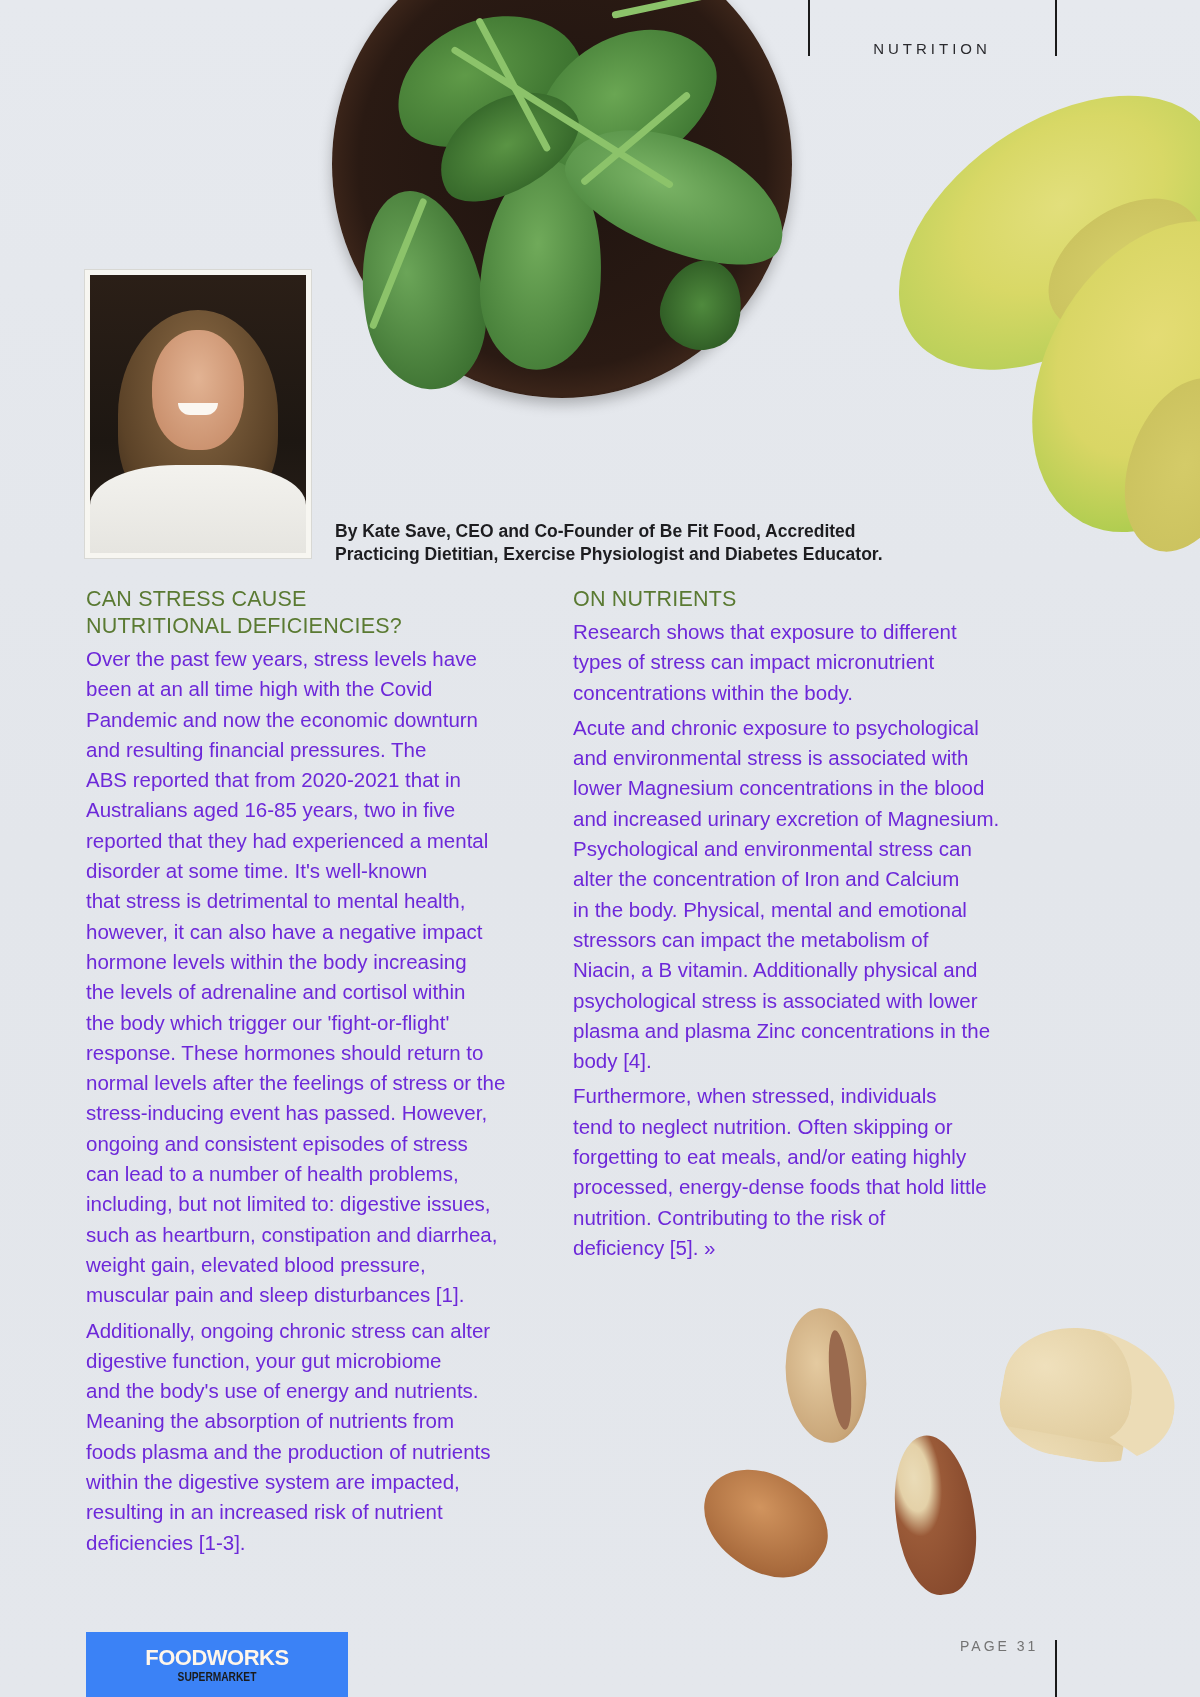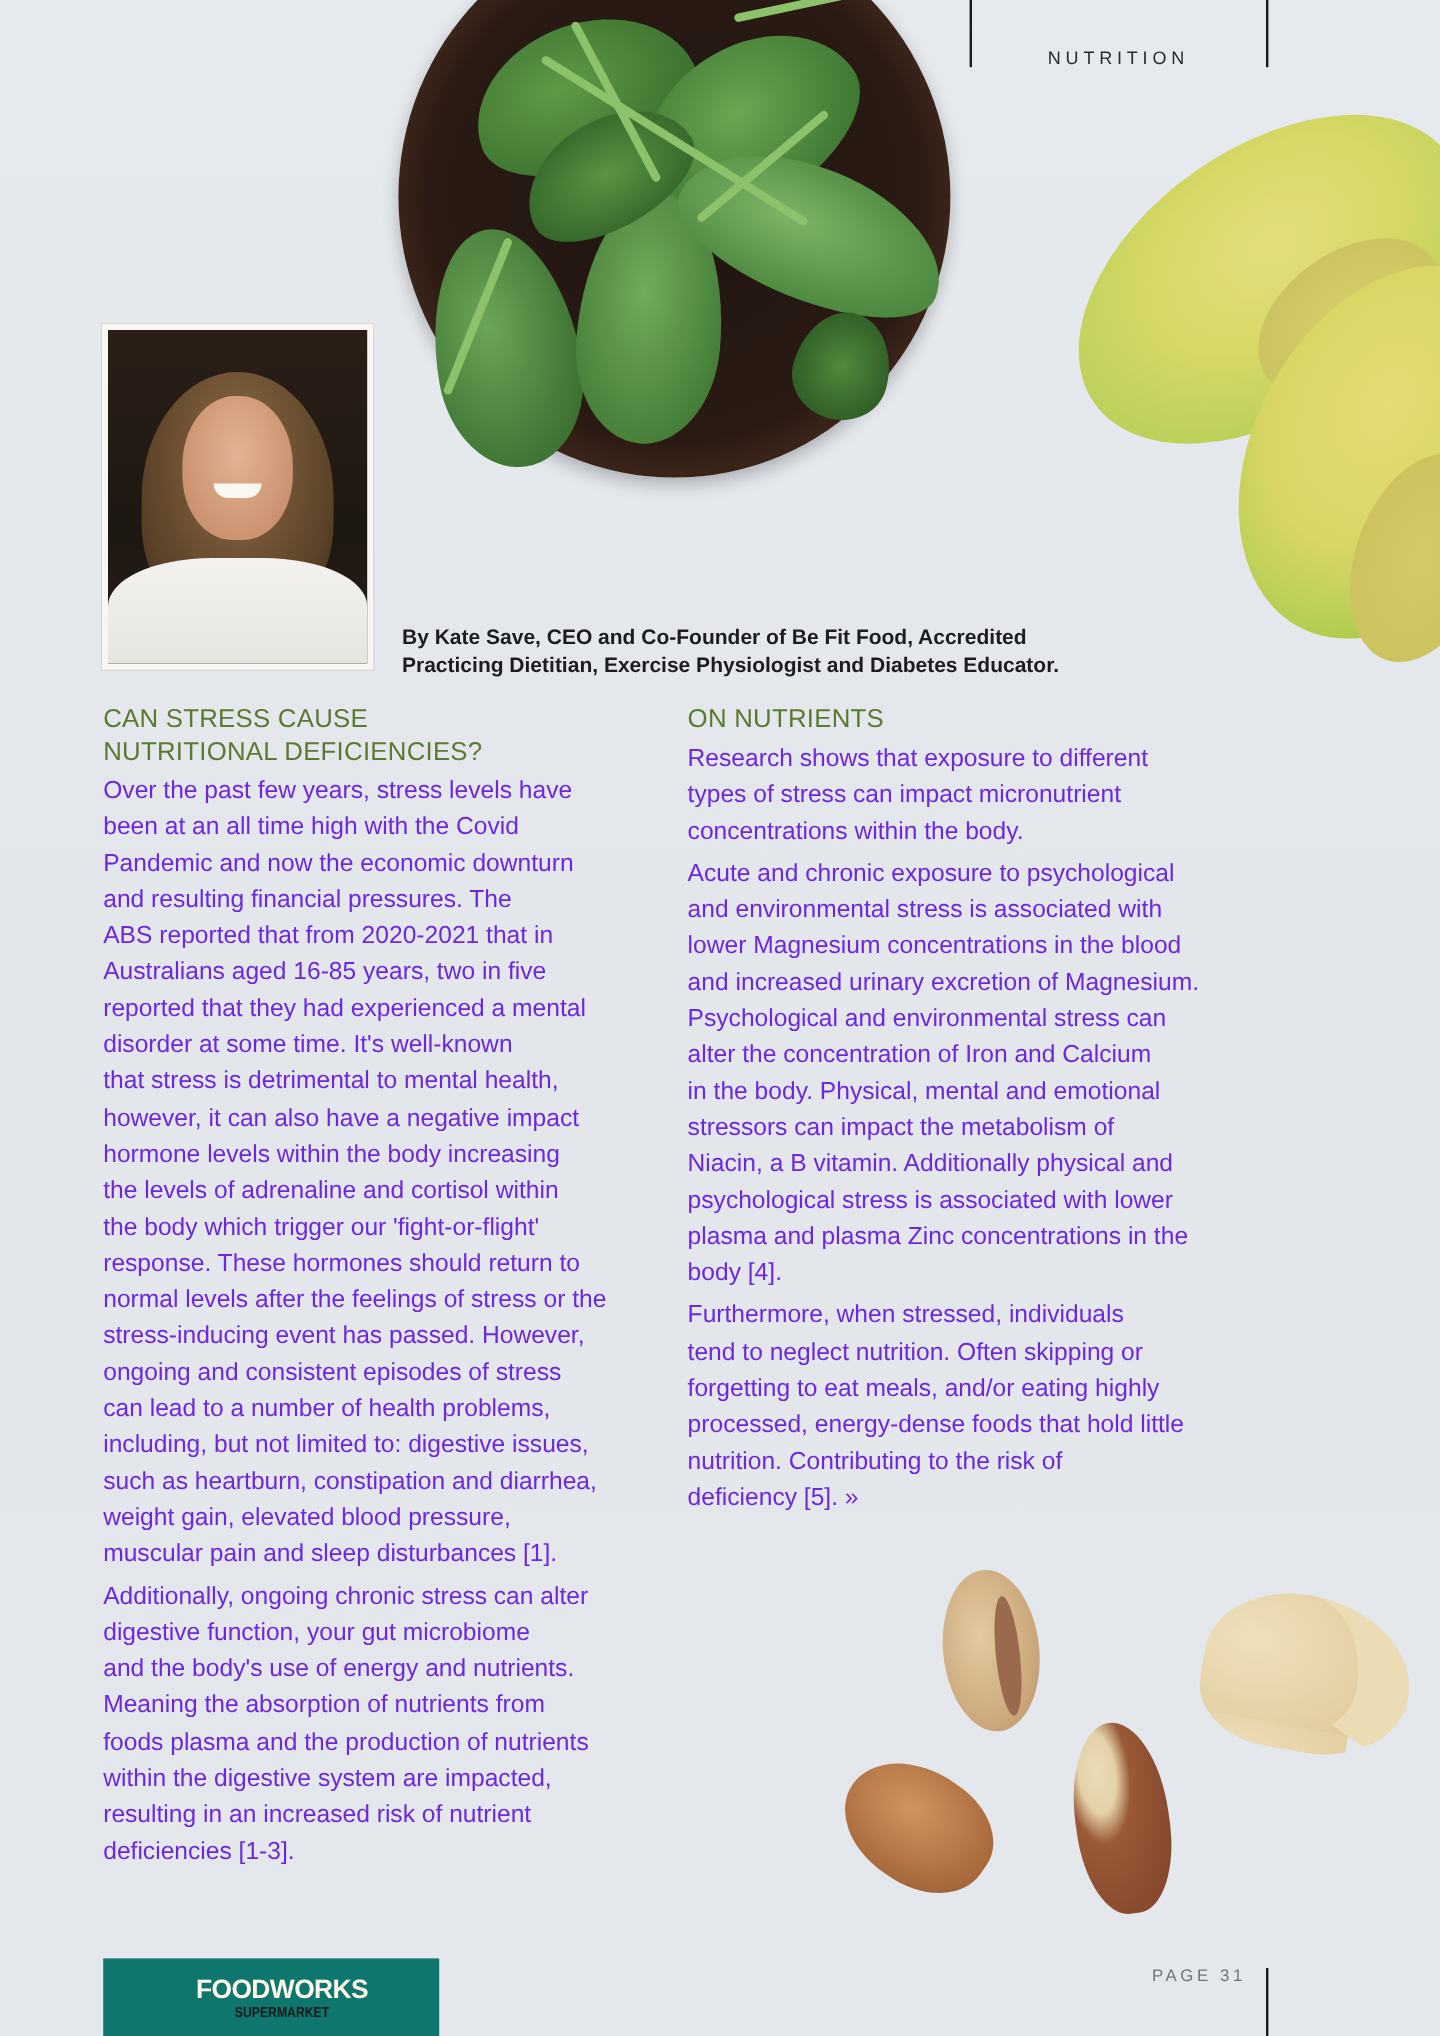--- a/index.html
+++ b/index.html
@@ -56,23 +56,22 @@
     font-size: 21.5px; line-height: 27px; color: #5a7a32; margin: 0 0 4px 0; letter-spacing: 0.2px;
   }
   .para {
     font-family: "Liberation Sans", sans-serif; font-size: 20.5px; line-height: 30.3px; color: #6d28d9;
     margin: 0 0 5px 0;
   }
   .line { display: block; white-space: nowrap; }
 
   
   .logo {
-    position: absolute; left: 86px; top: 1632px; width: 262px; height: 65px; background: #0f766e;
+    position: absolute; left: 86px; top: 1632px; width: 262px; height: 65px; background: #3b82f6;
     text-align: center;
-    padding-left: 18px;
   }
   .logo-main { font-family: "Liberation Sans", sans-serif; font-weight: bold; font-size: 22px; color: #fff6ea; padding-top: 13px; letter-spacing: -0.5px; }
   .logo-sub { font-family: "Liberation Sans", sans-serif; font-weight: bold; font-size: 12px; color: #1a1a1a; margin-top: -1px; transform: scaleX(0.85); }
   .page-num {
     position: absolute; left: 960px; top: 1638px; font-family: Liberation Sans, sans-serif;
     font-size: 14px; letter-spacing: 3px; color: #737373;
   }
 </style>
 </head>
 <body>

